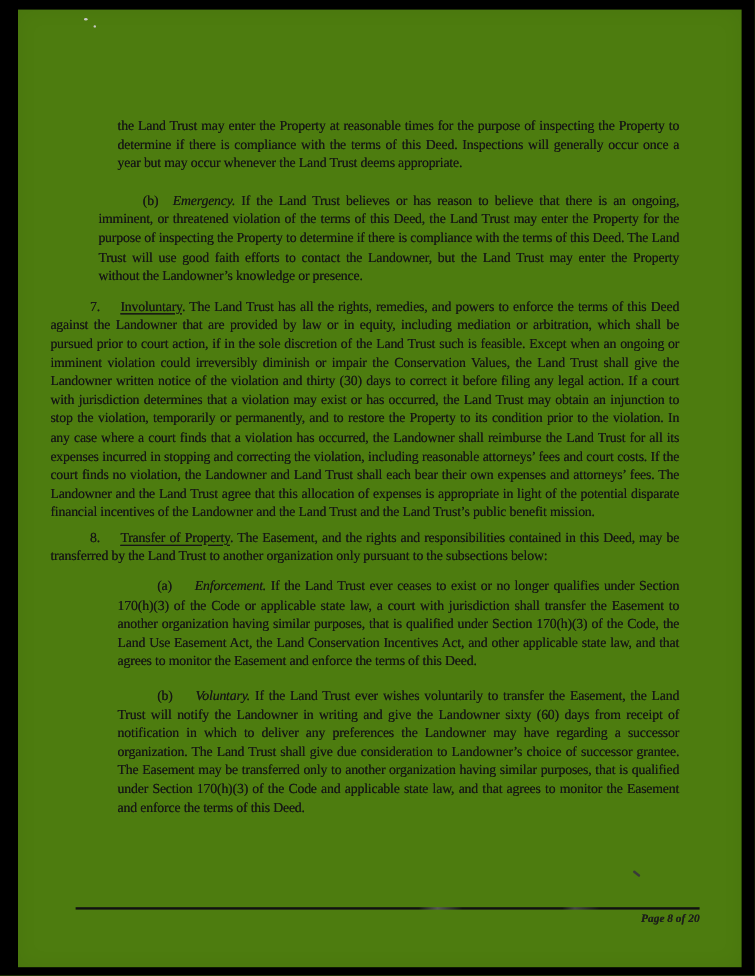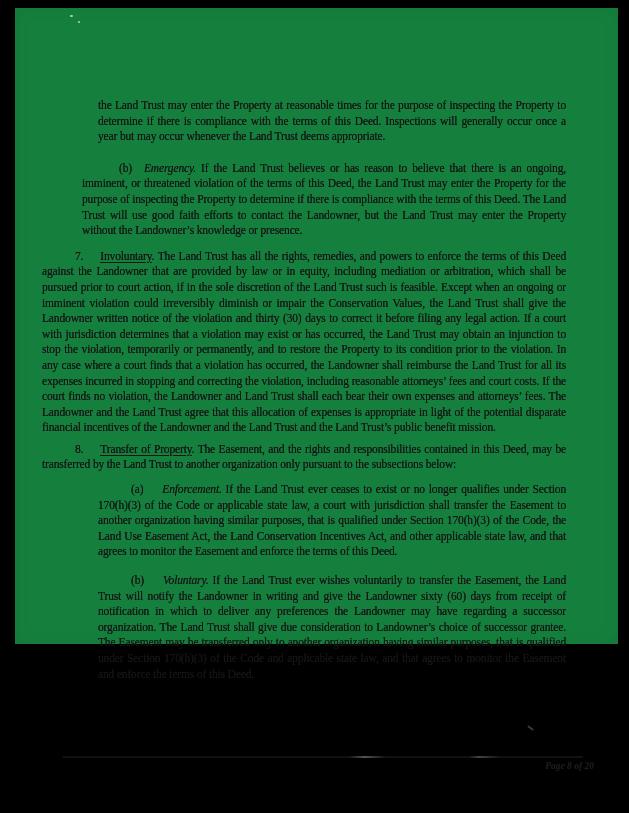--- a/index.html
+++ b/index.html
@@ -6,22 +6,22 @@
   body{
     width:629px;height:813px;
     background:#000;
     position:relative;
     overflow:hidden;
     font-family:"Liberation Serif","DejaVu Serif",serif;
   }
   .page{
     position:absolute;
     left:15px;top:8px;
-    width:603px;height:636px;
-    background:#15803d;
+    width:603px;height:798px;
+    background:#4d7c0f;
     box-shadow:inset 0 0 18px rgba(0,0,0,0.06);
   }
   .speck{position:absolute;background:#c9c9c9;border-radius:50%;}
   .speck.s1{left:55px;top:7px;width:3px;height:2px;}
   .speck.s2{left:63px;top:13px;width:2px;height:2px;}
   .content{
     position:absolute;
     left:27px;top:90px;
     width:524px;
     font-size:11.5px;
@@ -65,21 +65,21 @@
     font-size:9.5px;
     line-height:12.4px;
     font-style:italic;
     font-weight:bold;
     color:#1d1d1d;
     text-shadow:0 0 0.4px rgba(20,20,20,0.7);
   }
   .footer-left div{white-space:nowrap;}
   .footer-page{
     position:absolute;
-    right:24px;top:753px;
+    right:35px;top:753px;
     font-size:9.5px;
     font-style:italic;
     font-weight:bold;
     color:#1d1d1d;
     white-space:nowrap;
     text-shadow:0 0 0.4px rgba(20,20,20,0.7);
   }
 </style>
 </head>
 <body>

